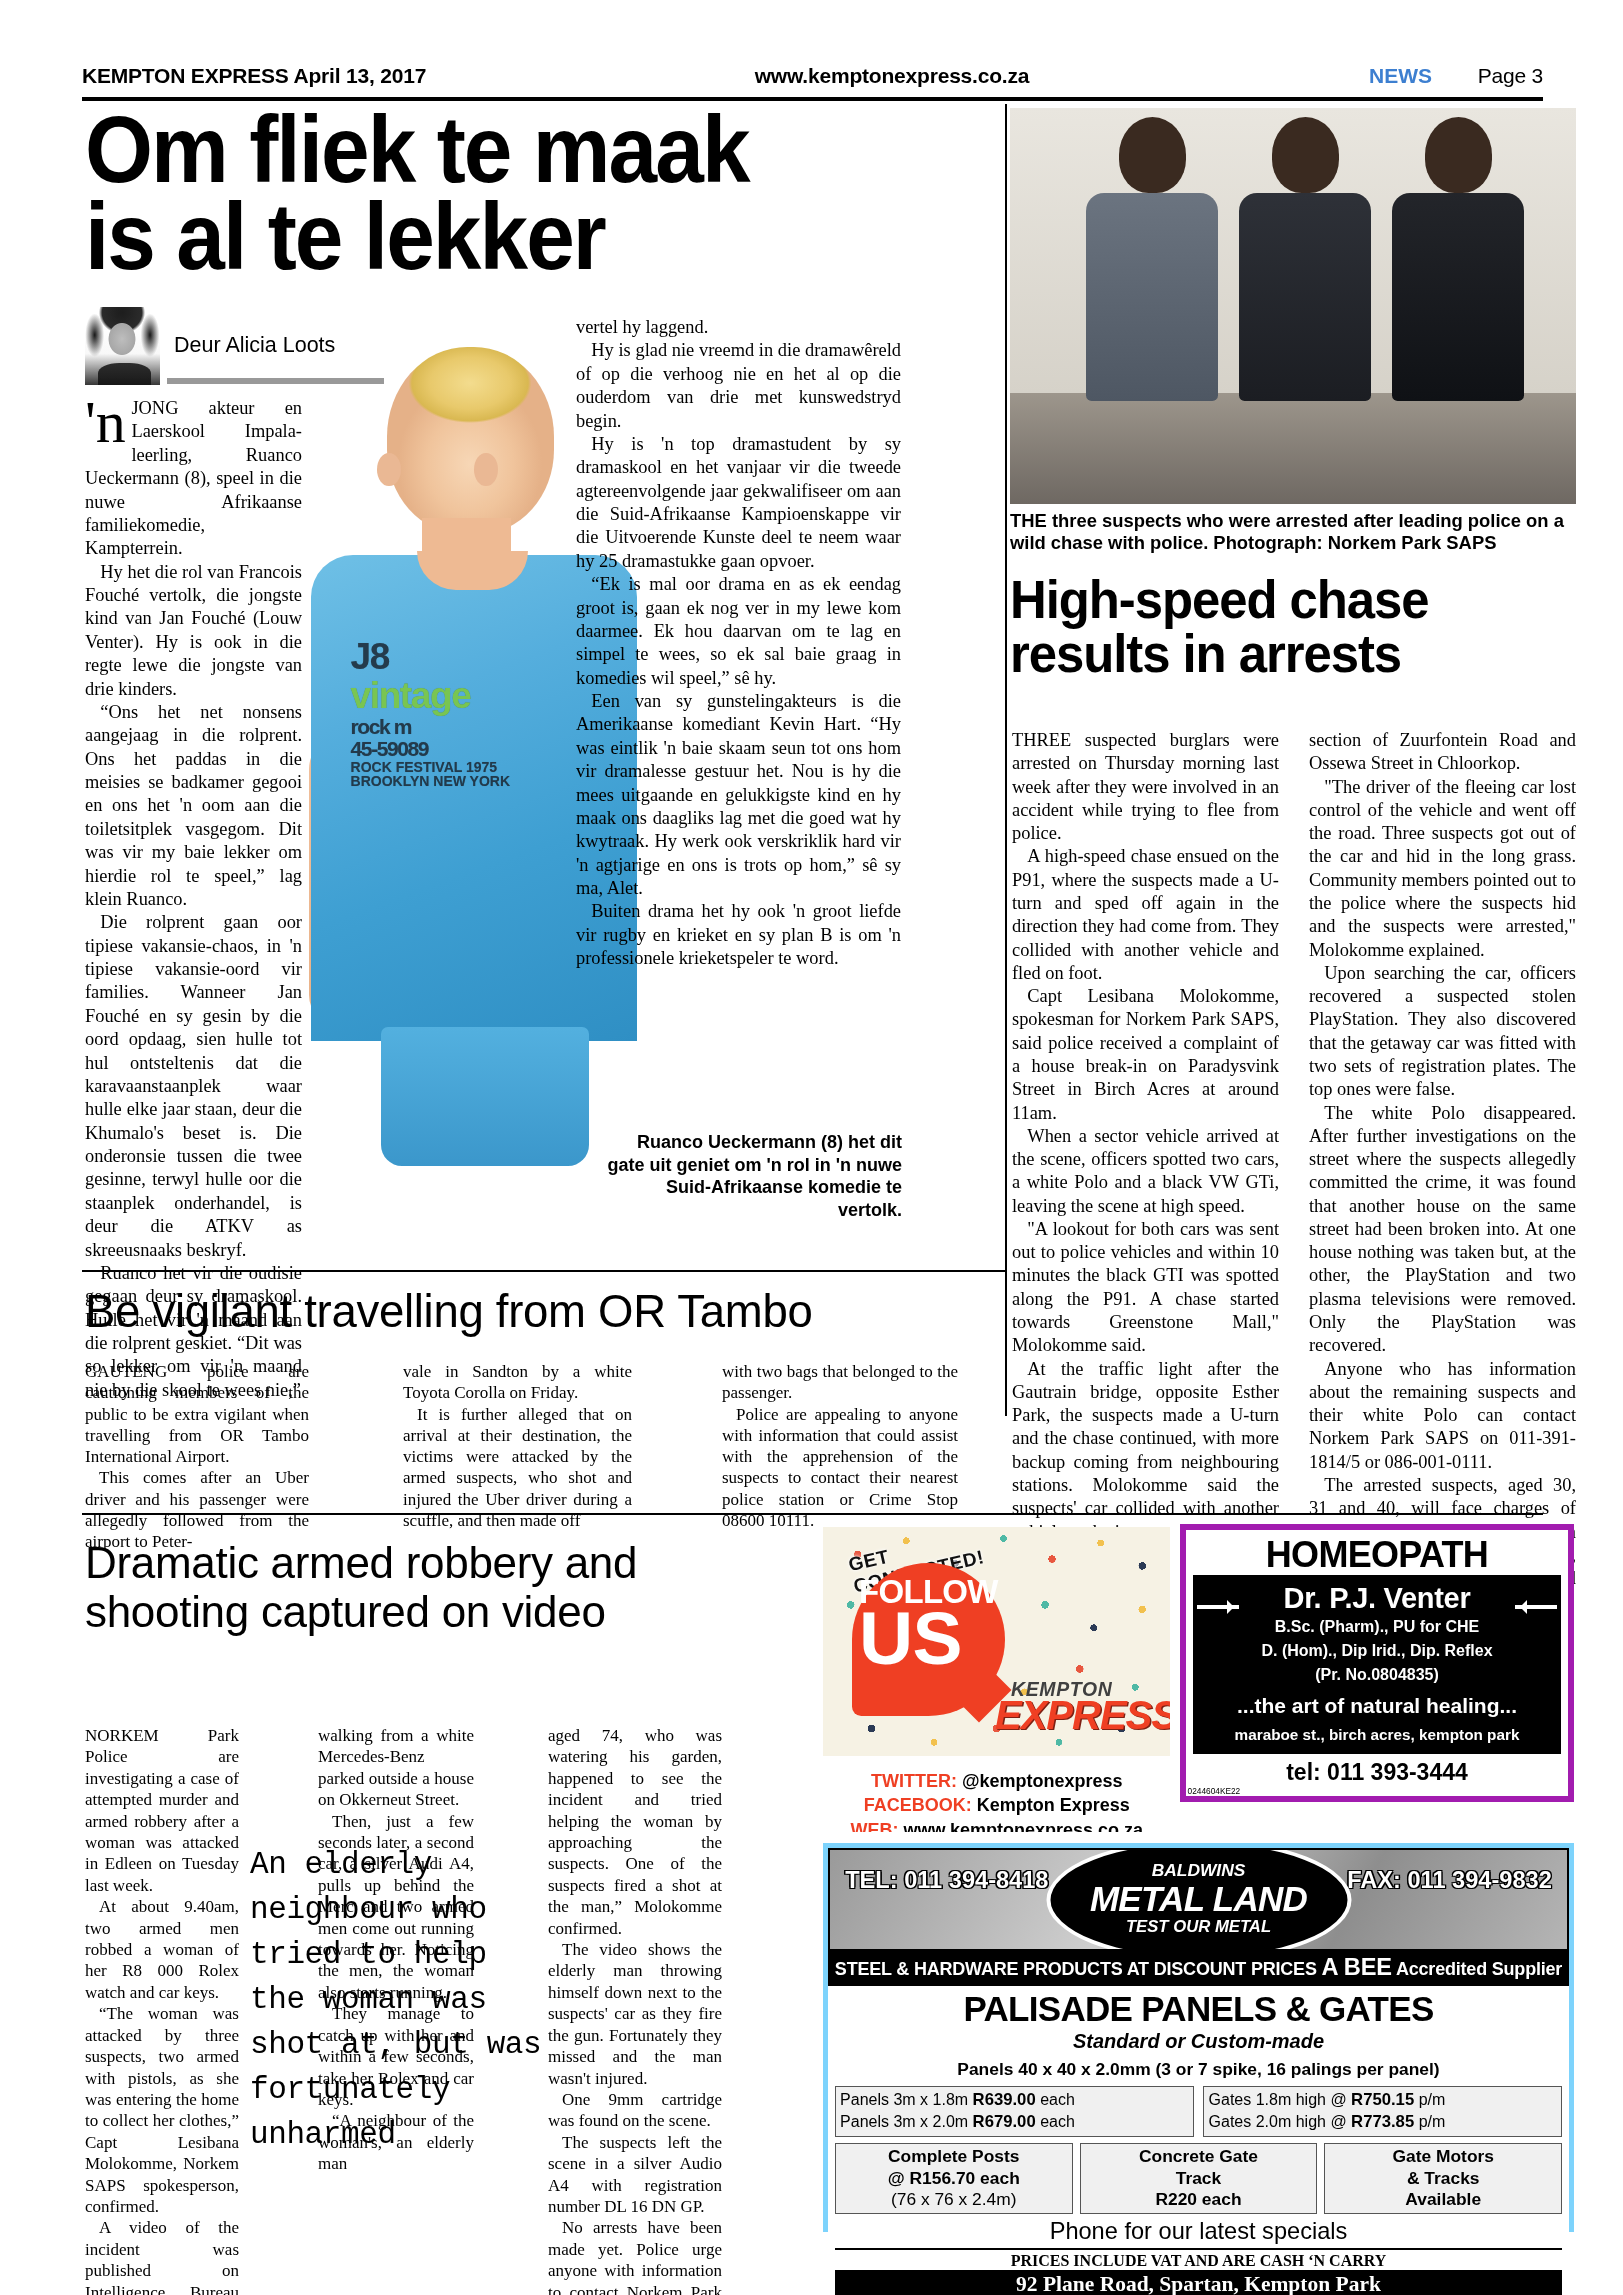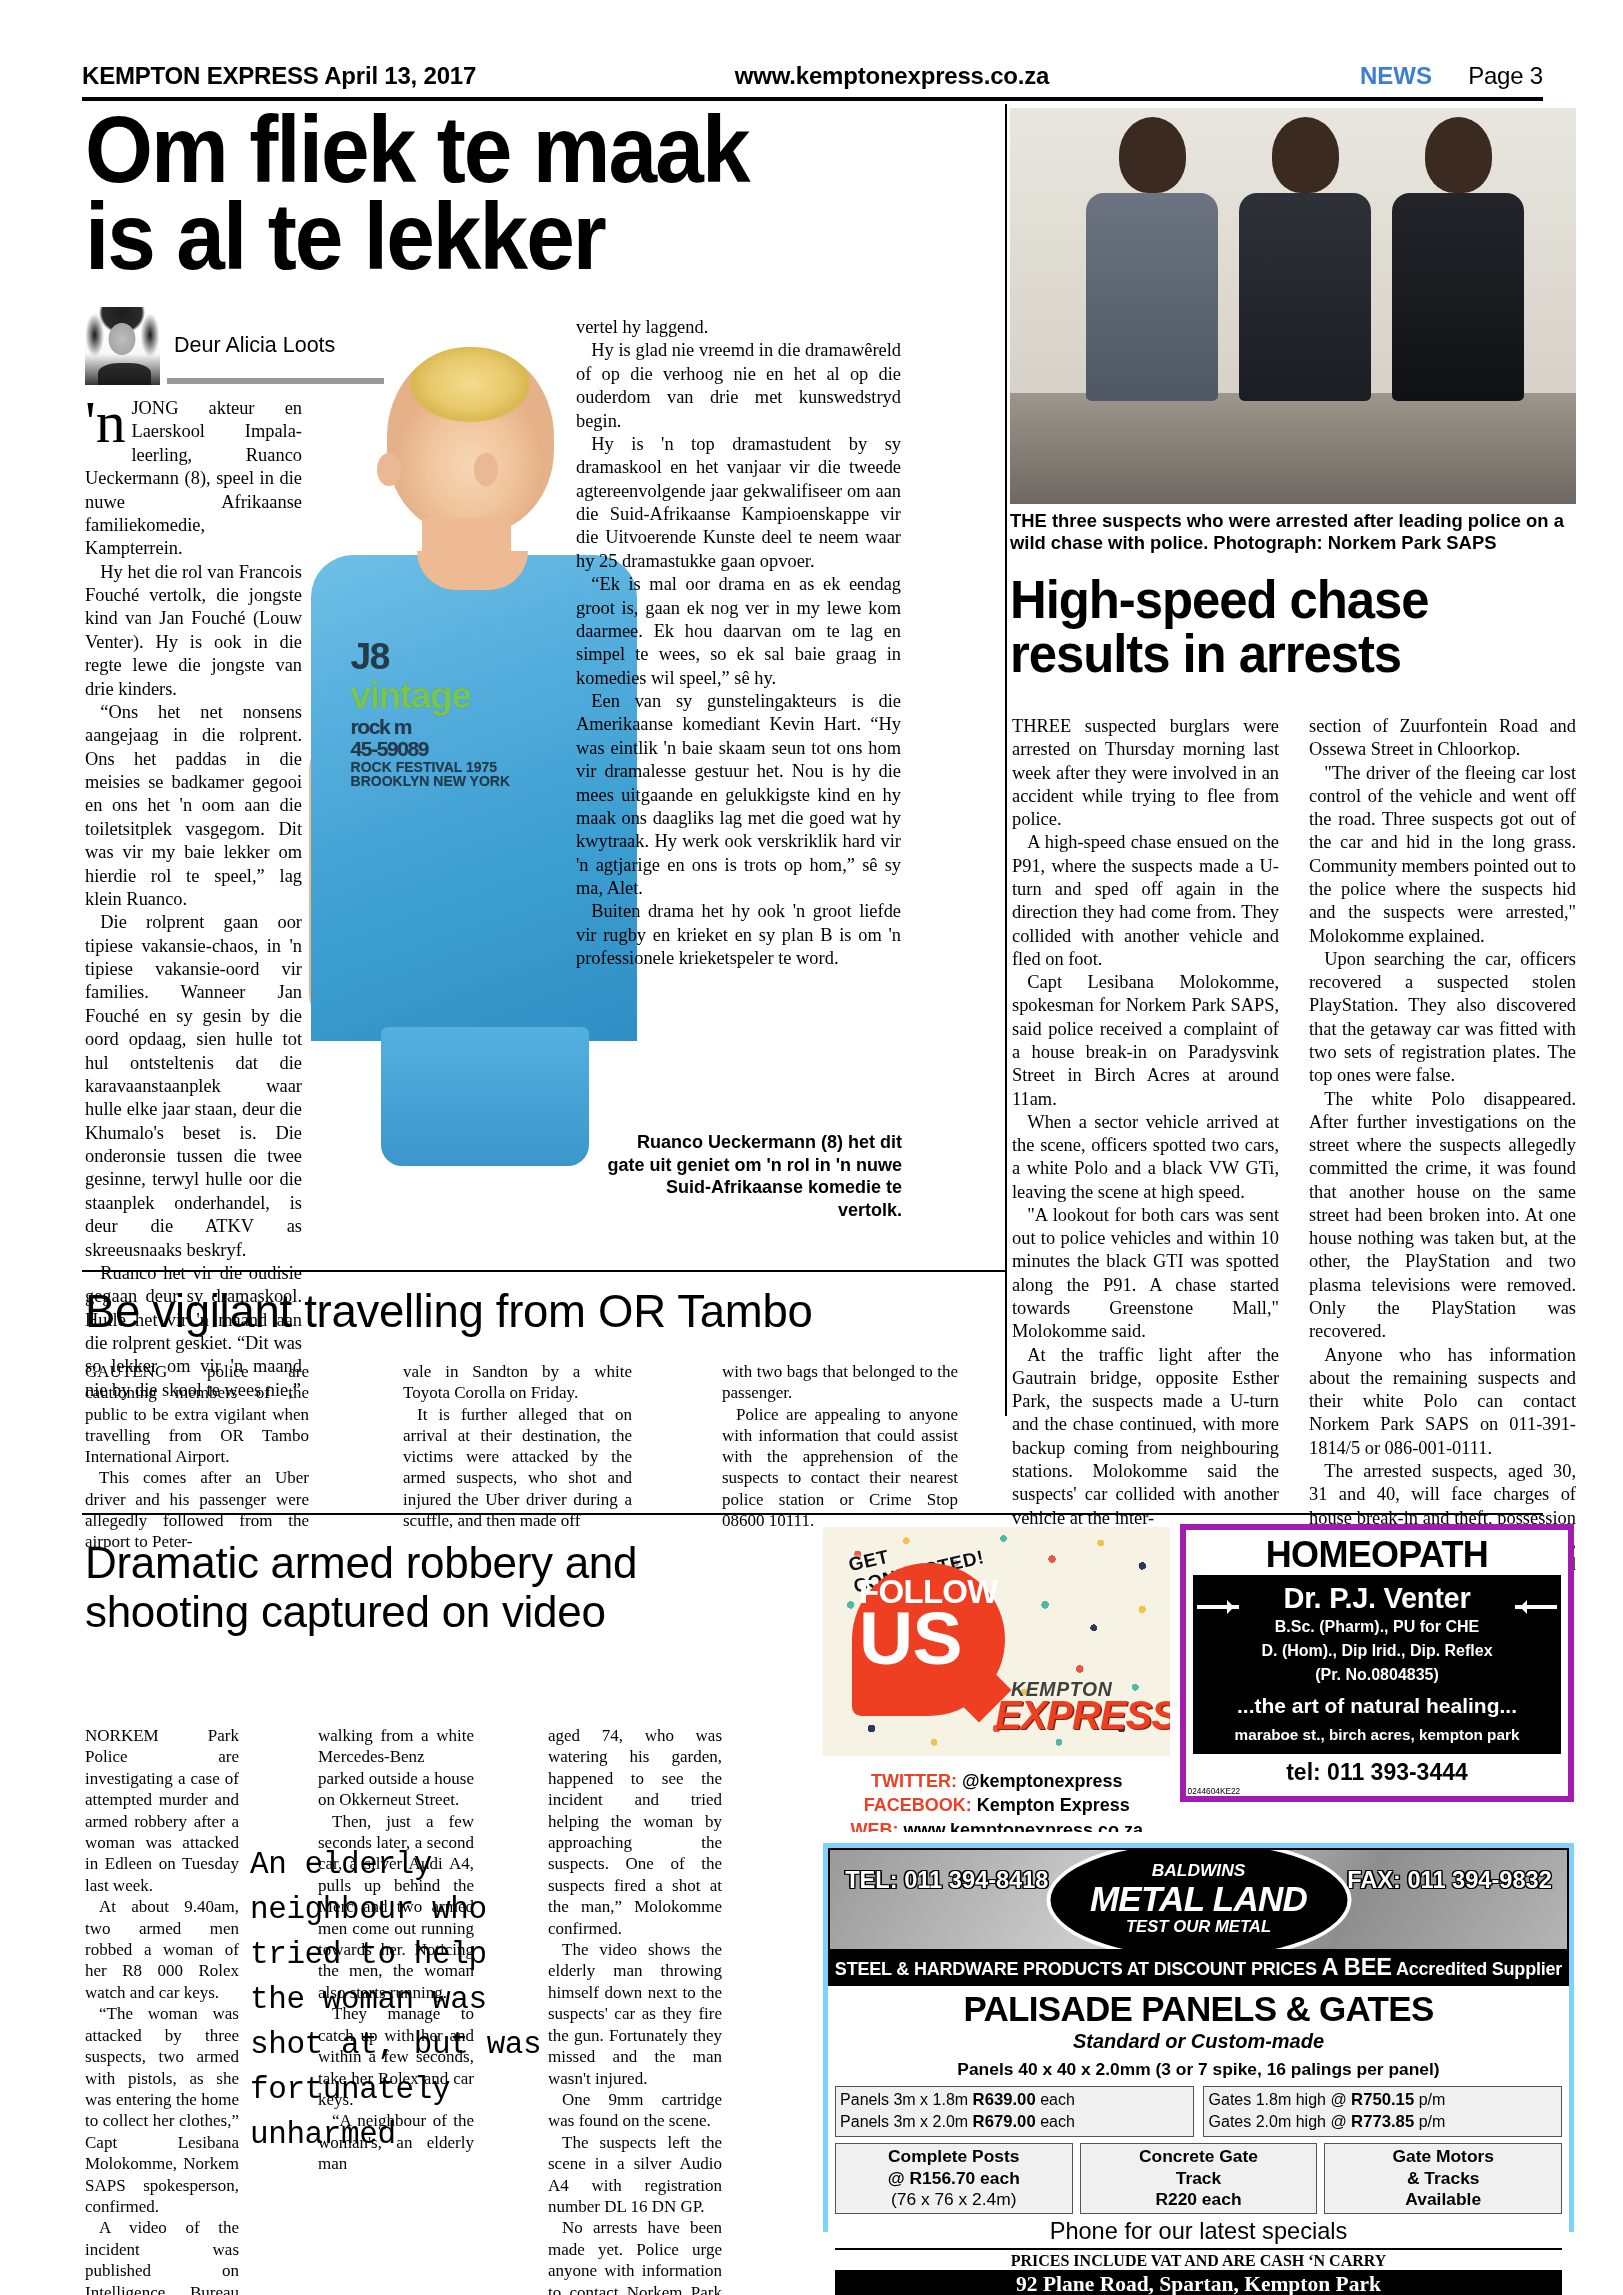--- a/index.html
+++ b/index.html
@@ -11,21 +11,21 @@
     position: relative;
     overflow: hidden;
   }
   .page { position:absolute; left:0; top:0; width:1624px; height:2295px; background:#fff; }
 
   
   .masthead {
     position:absolute; left:82px; top:57px; width:1461px; height:37px;
     display:flex; align-items:center;
     font-family:"Liberation Sans", sans-serif;
-    font-size:24px; font-weight:700; letter-spacing:-0.2px;
+    font-size:21px; font-weight:700; letter-spacing:-0.2px;
   }
   .mh-left { width:444px; }
   .mh-url  { flex:1; text-align:center; font-weight:700; }
   .mh-news { width:174px; text-align:right; color:#3d7fd0; font-weight:700; letter-spacing:0px;}
   .mh-page { width:111px; text-align:right; font-weight:400; }
   .mh-rule { position:absolute; left:82px; top:97px; width:1461px; height:3.5px; background:#000; }
 
   
   .hl-afr {
     position:absolute; left:85px; top:106px; width:923px;
@@ -138,21 +138,21 @@
 
   
   .hl-chase{
     position:absolute; left:1010px; top:573px; width:569px;
     font-family:"Liberation Sans",sans-serif; font-weight:700;
     font-size:53px; line-height:1.02; letter-spacing:-1.1px;
     transform:scaleX(0.96); transform-origin:left top;
   }
 
   
-  .col-chase{position:absolute; font-size:18.4px; line-height:1.265; text-align:justify; hyphens:auto;}
+  .col-chase{position:absolute; font-size:18.4px; line-height:1.265; text-align:justify; hyphens:auto;margin-top:14px;}
   .col-chase p{text-indent:15.3px;margin:0;}
   .col-chase p.first{text-indent:0;}
   #chase-c1{left:1012px; top:715px; width:267px;}
   #chase-c2{left:1309px; top:715px; width:267px;}
 
   
   .rule{position:absolute;background:#000;}
   #rule-a{left:82px; top:1270px; width:923px; height:2.1px;}
   #rule-vert{left:1005px; top:104px; width:2.1px; height:1312px;}
   #rule-d{left:82px; top:1513px; width:1461px; height:2.1px;}

